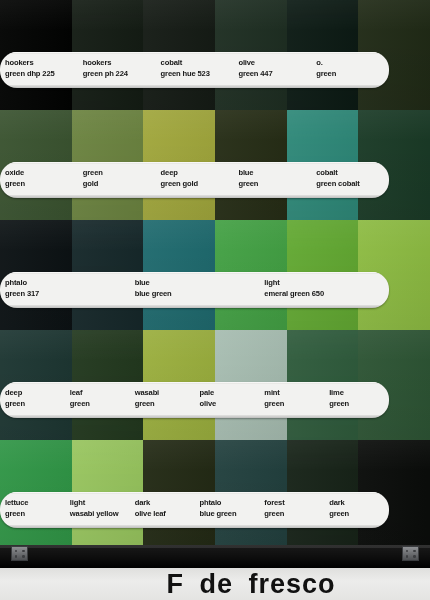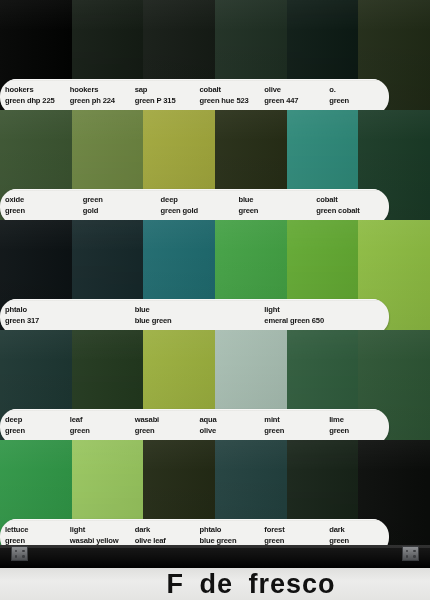--- a/index.html
+++ b/index.html
@@ -62,21 +62,21 @@
     background:
       linear-gradient(180deg, rgba(255,255,255,0.045) 0%, rgba(255,255,255,0.0) 28%, rgba(0,0,0,0.05) 100%),
       linear-gradient(90deg, rgba(255,255,255,0.03) 0%, rgba(0,0,0,0.04) 100%);
     pointer-events: none;
   }
 
   
   .label-band {
     position: absolute;
     left: 0;
-    top: 79px;
+    top: 52px;
     width: 389px;
     height: 36px;
     background: #f2f2f0;
     display: flex;
     flex-direction: row;
     box-shadow: 0 1px 2px rgba(0,0,0,0.35);
     overflow: hidden;
     border-radius: 17px;
   }
   .label-band::before {
@@ -197,24 +197,20 @@
       <div class="label-band">
         <div class="label-cell">
           <span class="label-line">hookers</span>
           <span class="label-line">green dhp 225</span>
         </div>
         <div class="label-cell">
           <span class="label-line">hookers</span>
           <span class="label-line">green ph 224</span>
         </div>
         <div class="label-cell">
-          <span class="label-line">sap</span>
-          <span class="label-line">green P 315</span>
-        </div>
-        <div class="label-cell">
           <span class="label-line">cobalt</span>
           <span class="label-line">green hue 523</span>
         </div>
         <div class="label-cell">
           <span class="label-line">olive</span>
           <span class="label-line">green 447</span>
         </div>
         <div class="label-cell">
           <span class="label-line">o.</span>
           <span class="label-line">green</span>
@@ -296,21 +292,21 @@
         </div>
         <div class="label-cell">
           <span class="label-line">leaf</span>
           <span class="label-line">green</span>
         </div>
         <div class="label-cell">
           <span class="label-line">wasabi</span>
           <span class="label-line">green</span>
         </div>
         <div class="label-cell">
-          <span class="label-line">aqua</span>
+          <span class="label-line">pale</span>
           <span class="label-line">olive</span>
         </div>
         <div class="label-cell">
           <span class="label-line">mint</span>
           <span class="label-line">green</span>
         </div>
         <div class="label-cell">
           <span class="label-line">lime</span>
           <span class="label-line">green</span>
         </div>

